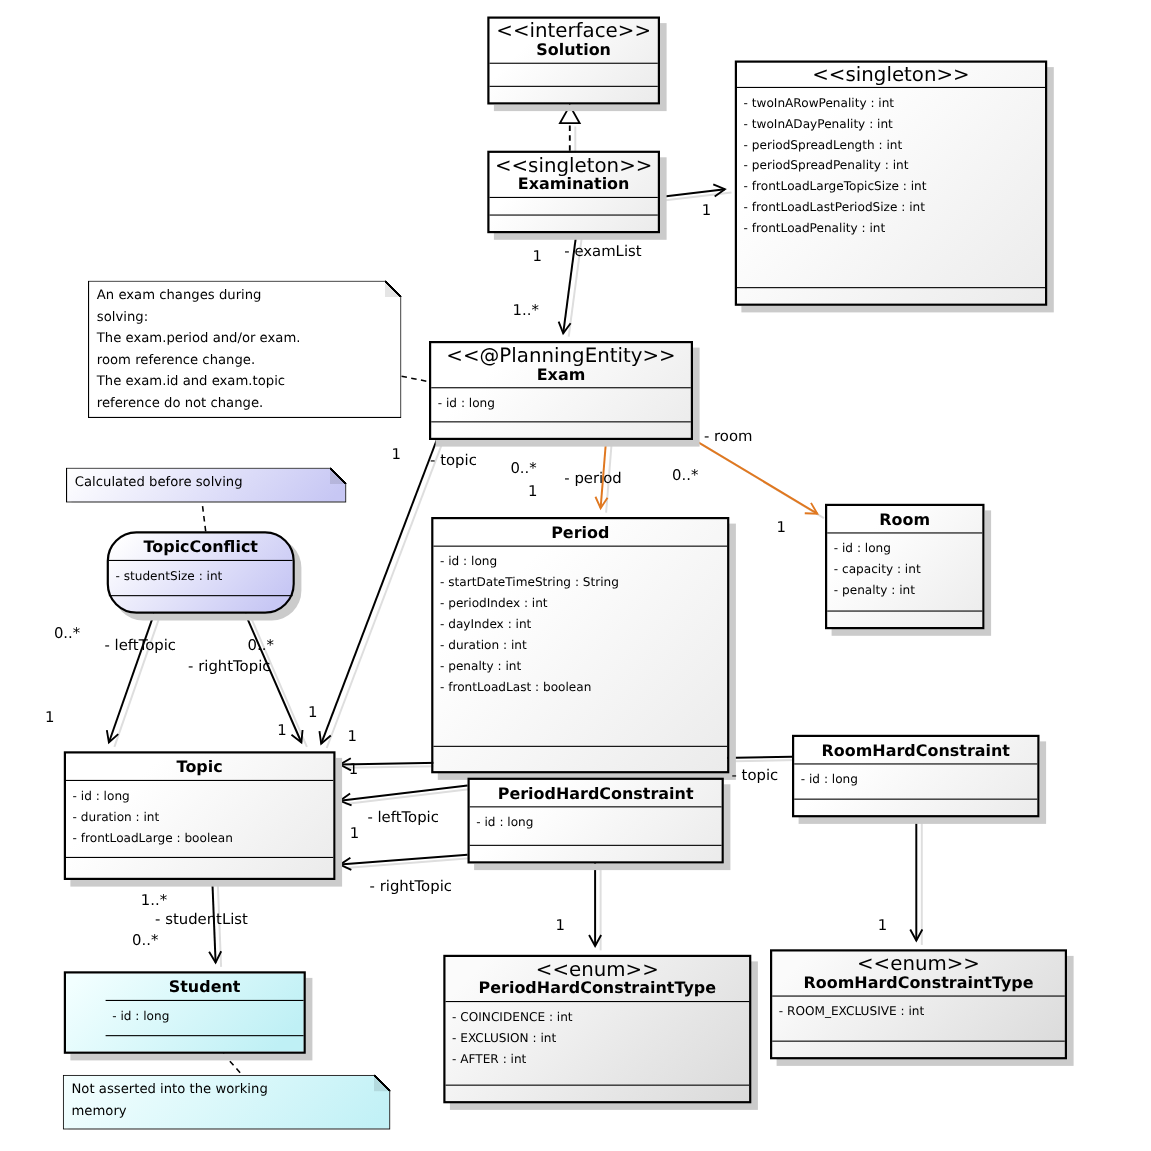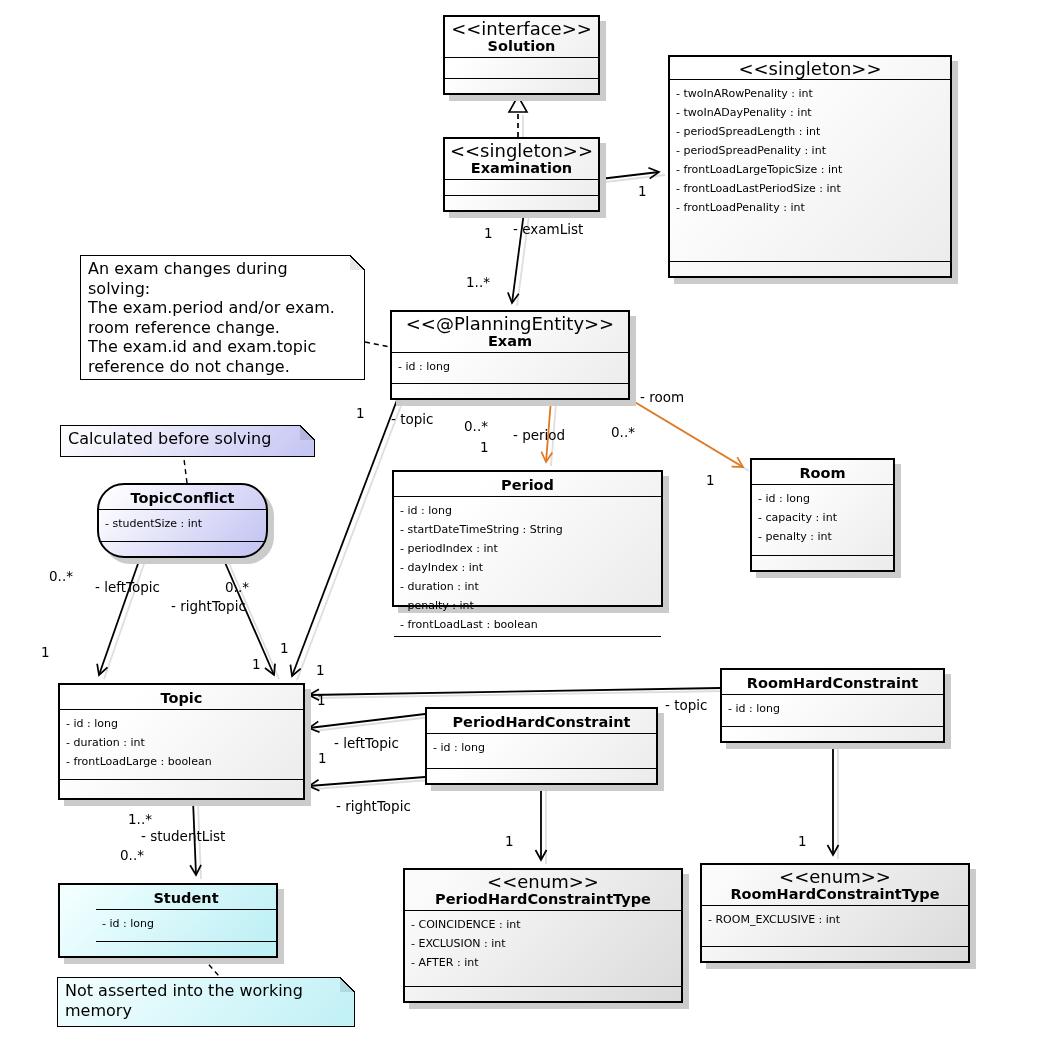--- a/index.html
+++ b/index.html
@@ -14,21 +14,21 @@
   .fill-lav{background:linear-gradient(135deg,#ffffff 5%,#c7c7f4 90%);border-radius:27px;}
   .fill-cyan{background:linear-gradient(135deg,#f2ffff 5%,#bff0f5 90%);}
   .uml-head{text-align:center;padding:4px 4px 2px;}
   .stereotype{font-size:18px;line-height:16px;}
   .cls-name{font-size:14.5px;font-weight:bold;line-height:18px;}
   .uml-attrs{border-top:1.6px solid #000;flex:1 1 auto;padding:4px 6px 2px;}
   .attr-line{font-size:11px;line-height:19px;white-space:nowrap;}
   .uml-ops{border-top:1.6px solid #000;height:14px;flex:0 0 auto;}
 
   .note{position:absolute;box-sizing:border-box;border:1.4px solid #000;padding:3px 7px;
-        font-size:16px;line-height:19.5px;white-space:pre-line;background:#ffffff;
+        font-size:12px;line-height:19.5px;white-space:pre-line;background:#ffffff;
         clip-path:polygon(0 0,calc(100% - 15px) 0,100% 15px,100% 100%,0 100%);
         filter:drop-shadow(5px 5px 0 #cccccc);}
   .note-lav{background:linear-gradient(135deg,#ffffff 0%,#c7c7f4 95%);}
   .note-cyan{background:linear-gradient(135deg,#f4ffff 0%,#c2f1f6 95%);}
   .fold{position:absolute;top:0;right:0;width:15px;height:15px;
         background:linear-gradient(to bottom left,rgba(0,0,0,0) 47%,#000 47%,#000 56%,rgba(0,0,0,0.10) 56%);}
 
   .elabel{position:absolute;font-size:13.5px;white-space:nowrap;}
 </style>
 </head>
@@ -124,21 +124,21 @@
     <div class="uml-head">
       <div class="stereotype">&lt;&lt;@PlanningEntity&gt;&gt;</div>
       <div class="cls-name">Exam</div>
     </div>
     <div class="uml-attrs">
         <div class="attr-line">- id : long</div>
       </div>
     <div class="uml-ops"></div>
   </div>
 
-  <div class="uml-class" style="left:392px;top:470px;width:271px;height:137px;">
+  <div class="uml-class" style="left:392px;top:470px;width:271px;height:233px;">
     <div class="uml-head">
       <div class="cls-name">Period</div>
     </div>
     <div class="uml-attrs">
         <div class="attr-line">- id : long</div>
         <div class="attr-line">- startDateTimeString : String</div>
         <div class="attr-line">- periodIndex : int</div>
         <div class="attr-line">- dayIndex : int</div>
         <div class="attr-line">- duration : int</div>
         <div class="attr-line">- penalty : int</div>

